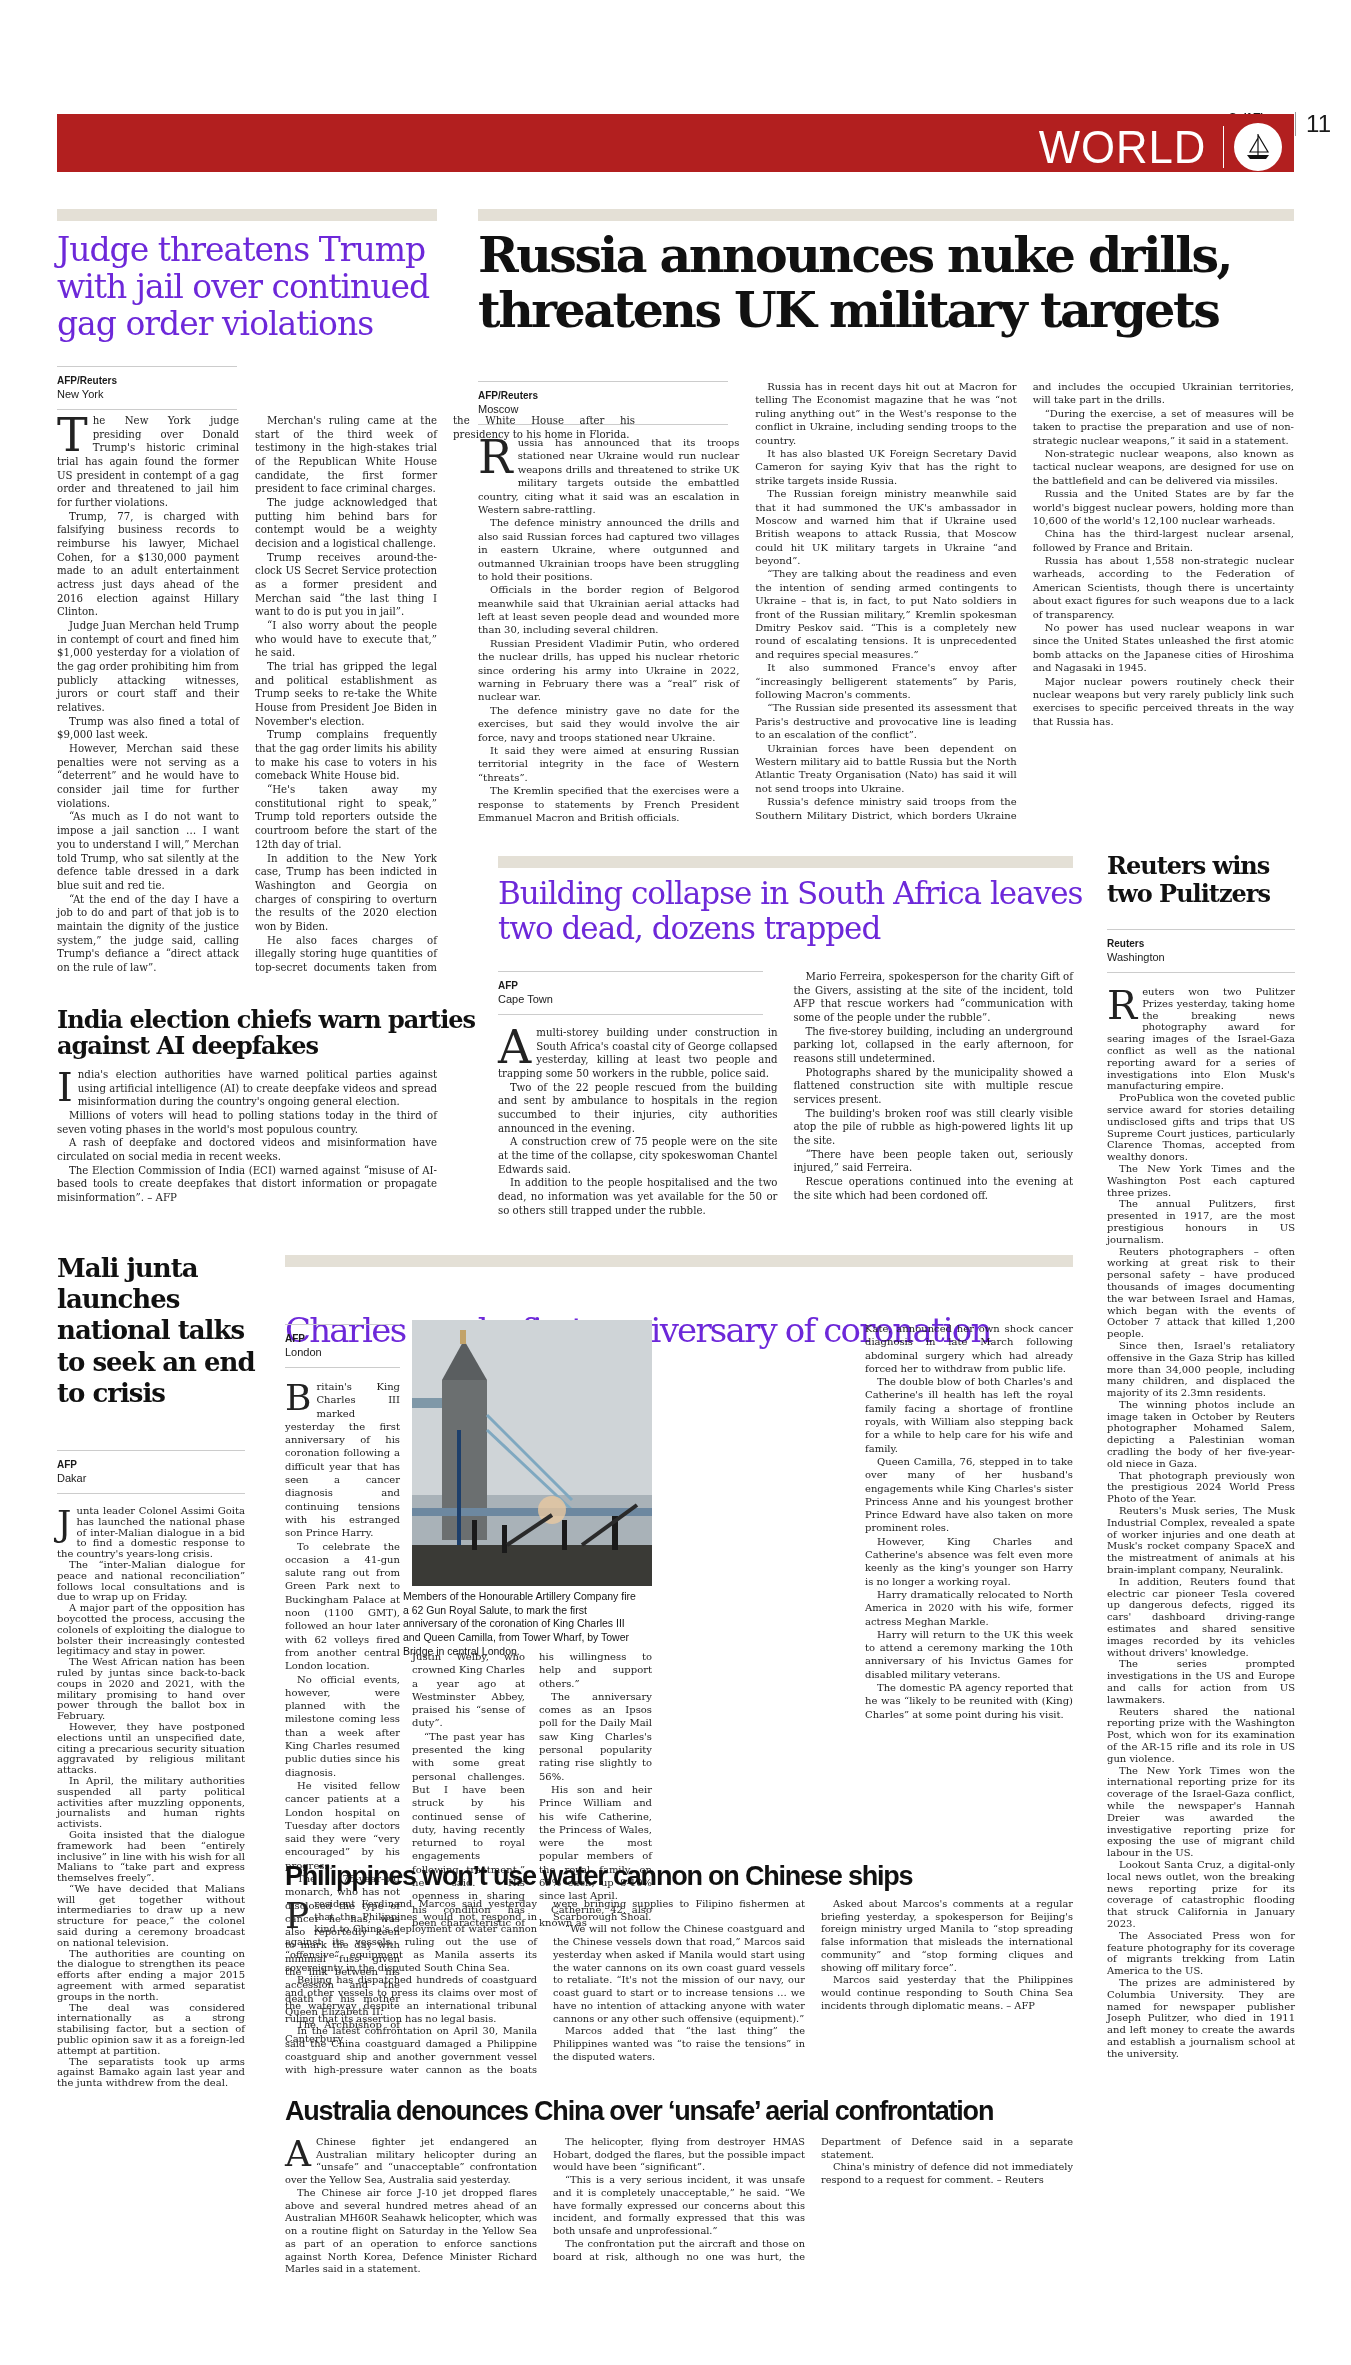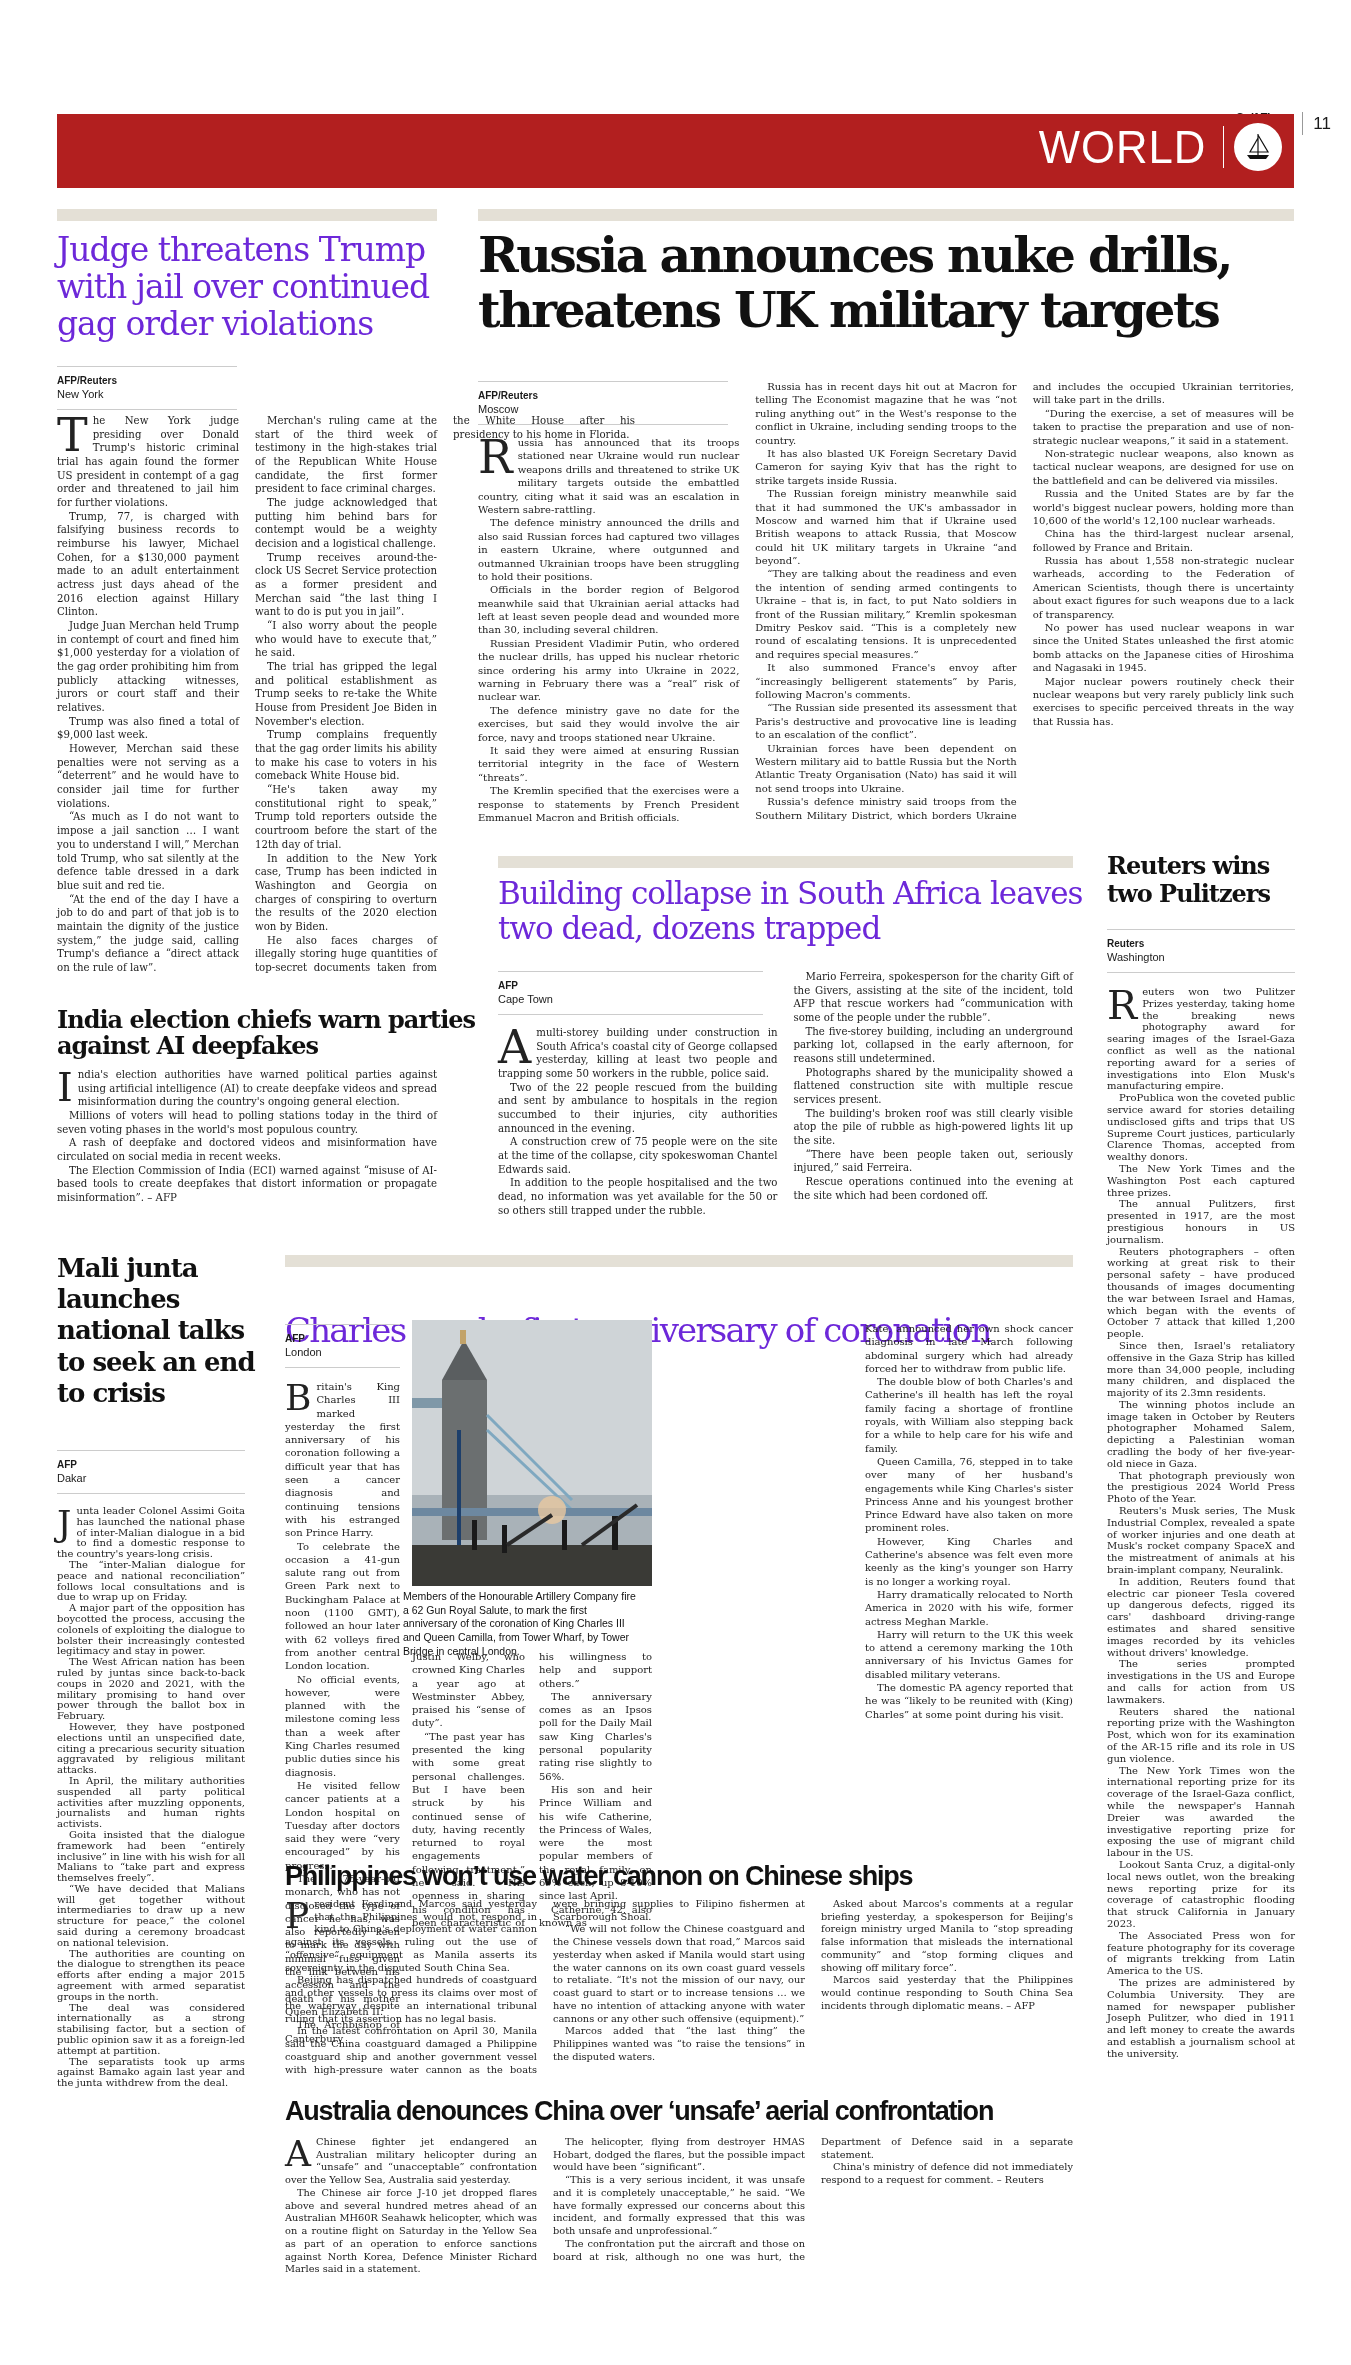--- a/index.html
+++ b/index.html
@@ -3,22 +3,22 @@
 <meta charset="utf-8">
 <style>
 *{box-sizing:border-box;margin:0;padding:0}
 html,body{width:1351px;height:2365px;background:#fff;overflow:hidden}
 body{position:relative;font-family:"DejaVu Serif","Liberation Serif",serif;color:#1a1a1a}
 .abs{position:absolute}
 .mast-right{position:absolute;top:112px;right:20px;display:flex;align-items:center}
 .mast-info{text-align:right;font-family:"Liberation Sans",sans-serif;line-height:1.05;padding-right:10px;border-right:1px solid #999}
 .mast-paper{font-size:11px;font-weight:bold}
 .mast-date{font-size:11px}
-.mast-page{font-family:"Liberation Sans",sans-serif;font-size:17px;padding-left:10px;line-height:1}
-.band{position:absolute;left:57px;top:114px;width:1237px;height:74px;background:#b21f1f}
+.mast-page{font-family:"Liberation Sans",sans-serif;font-size:24px;padding-left:10px;line-height:1}
+.band{position:absolute;left:57px;top:114px;width:1237px;height:58px;background:#b21f1f}
 .band{top:114px}
 .band-world{position:absolute;right:88px;top:6px;font-family:"Liberation Sans",sans-serif;font-size:46px;font-weight:200;color:#fff;letter-spacing:1px;transform:scaleX(.95);transform-origin:right}
 .band-sep{position:absolute;right:70px;top:12px;width:1px;height:42px;background:#fff}
 .band-logo{position:absolute;right:12px;top:9px;width:48px;height:48px;border-radius:50%;background:#fff;display:flex;align-items:center;justify-content:center}
 .topbar{position:absolute;height:12px;background:#e4e0d6}
 .head-light{font-family:"DejaVu Serif",serif;font-weight:normal;color:#6d28d9;letter-spacing:-1px}
 .head-heavy{font-family:"DejaVu Serif",serif;font-weight:bold;color:#111;letter-spacing:-1.5px}
 .head-cond{font-family:"Liberation Sans",sans-serif;font-weight:bold;color:#111;letter-spacing:-1px}
 .byline{border-top:1px solid #ccc;border-bottom:1px solid #ccc;padding:8px 0;font-family:"Liberation Sans",sans-serif;font-size:11px;line-height:1.25}
 .byline b{display:block;font-size:10px}

